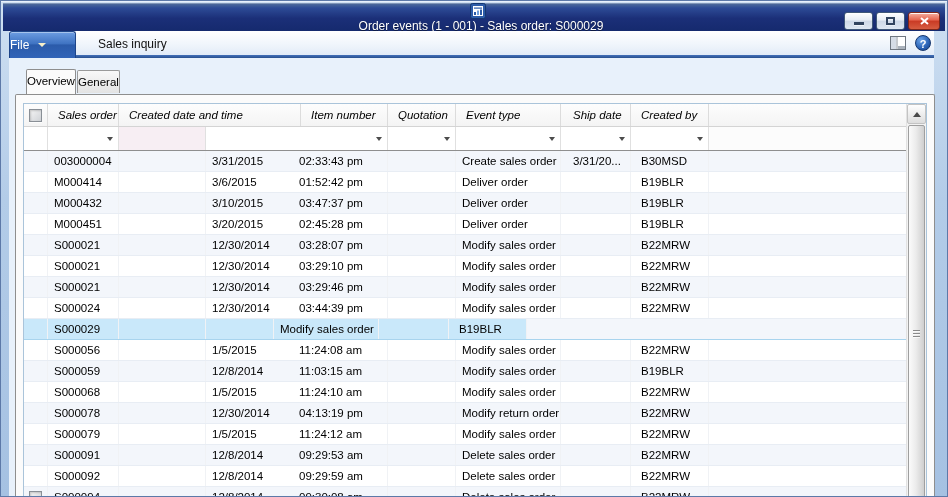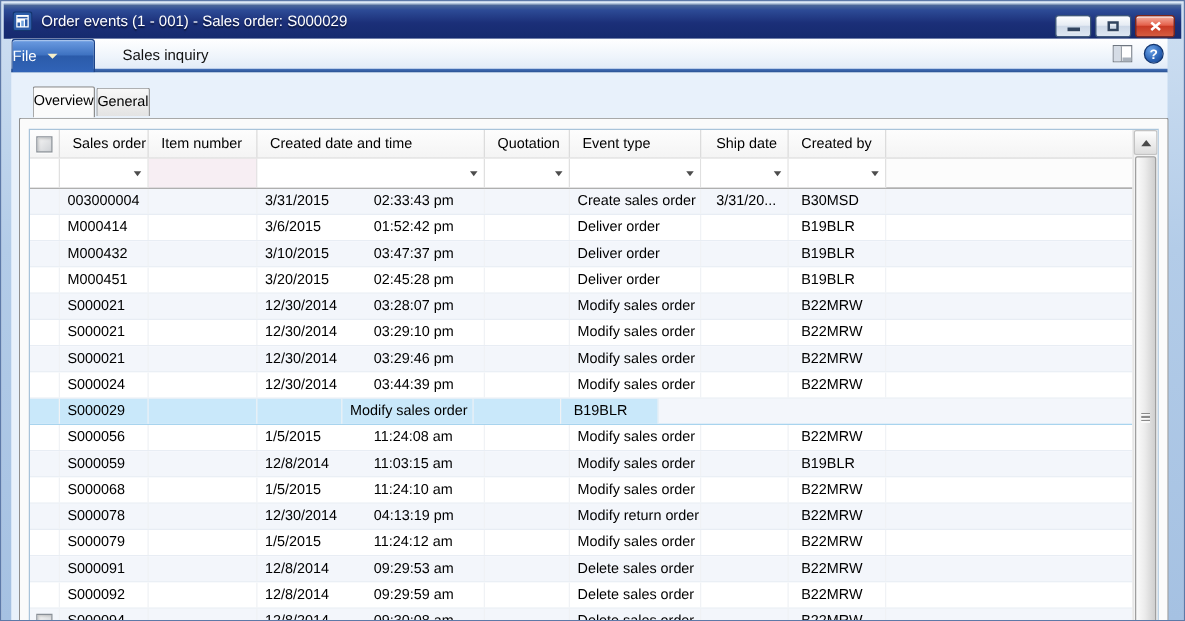--- a/index.html
+++ b/index.html
@@ -13,20 +13,21 @@
     box-shadow:inset 0 1px 0 #e9f1fb;
   }
 
   
   .titlebar{
     position:absolute; top:2px; left:2px; right:2px; height:28px;
     background:linear-gradient(180deg,#54719c 0%,#2d4b96 18%,#1b2f78 55%,#152a6e 100%);
     display:flex; align-items:center; padding-left:7px;
     color:#fff; font-size:12px;
     box-shadow:inset 0 1px 0 rgba(255,255,255,.28);
+    flex-direction:column;
   }
   .win-icon{ width:16px; height:16px; flex:0 0 auto; }
   .title-text{ margin-left:7px; white-space:nowrap; text-shadow:0 1px 1px rgba(0,0,0,.5); }
   .tb-controls{ position:absolute; right:5px; top:9px; display:flex; gap:3px; }
   .tb-btn{
     width:29px; height:18px; border:1px solid #3f5878; border-radius:3px;
     background:linear-gradient(180deg,#fdfefe 0%,#e6ecf4 45%,#cdd8e7 50%,#dee7f2 100%);
     display:flex; align-items:center; justify-content:center; position:relative;
     box-shadow:inset 0 1px 0 rgba(255,255,255,.9);
   }
@@ -85,21 +86,21 @@
   }
 
   
   .grid{
     position:absolute; top:102px; left:22px; width:904px; height:395px;
     border:1px solid #aac4da; background:#fff; z-index:5; overflow:hidden;
     font-size:11.5px; color:#000;
   }
   .gh{ display:flex; width:882px; height:23px;
        background:linear-gradient(180deg,#fdfdfd,#f4f4f4);
-       border-bottom:1px solid #d4d4d4; }
+       border-bottom:1px solid #d4d4d4;font-style:italic; }
   .hcell{ border-right:1px solid #dcdcdc; padding-left:10px; line-height:22px; overflow:hidden; white-space:nowrap; }
   .hc-sel{ display:flex; align-items:center; justify-content:center; padding:0; }
   .cb3d{
     width:13px; height:13px; border:1px solid #898f96;
     background:linear-gradient(135deg,#f5f5f5,#cfd2d6);
     box-shadow:inset 1px 1px 2px rgba(0,0,0,.18), 0 1px 0 rgba(255,255,255,.8);
   }
 
   .gf{ display:flex; width:882px; height:24px; border-bottom:1px solid #8f8f8f; background:#fcfcfc; }
   .fcell{ position:relative; border-right:1px solid #e0e0e0; background:#fff; }
@@ -204,22 +205,22 @@
   </div>
   <div class="panel"></div>
 
   <div class="grid">
 
     <div class="gh">
       <div class="hcell hc-sel c-sel">
         <span class="cb3d"></span>
       </div>
       <div class="hcell c-so">Sales order</div>
+      <div class="hcell c-created">Created date and time</div>
       <div class="hcell c-item">Item number</div>
-      <div class="hcell c-created">Created date and time</div>
       <div class="hcell c-quo">Quotation</div>
       <div class="hcell c-event">Event type</div>
       <div class="hcell c-ship">Ship date</div>
       <div class="hcell c-by">Created by</div>
       <div class="hcell c-fill"></div>
     </div>
 
     <div class="gf">
       <div class="fcell c-sel"></div>
       <div class="fcell c-so">

